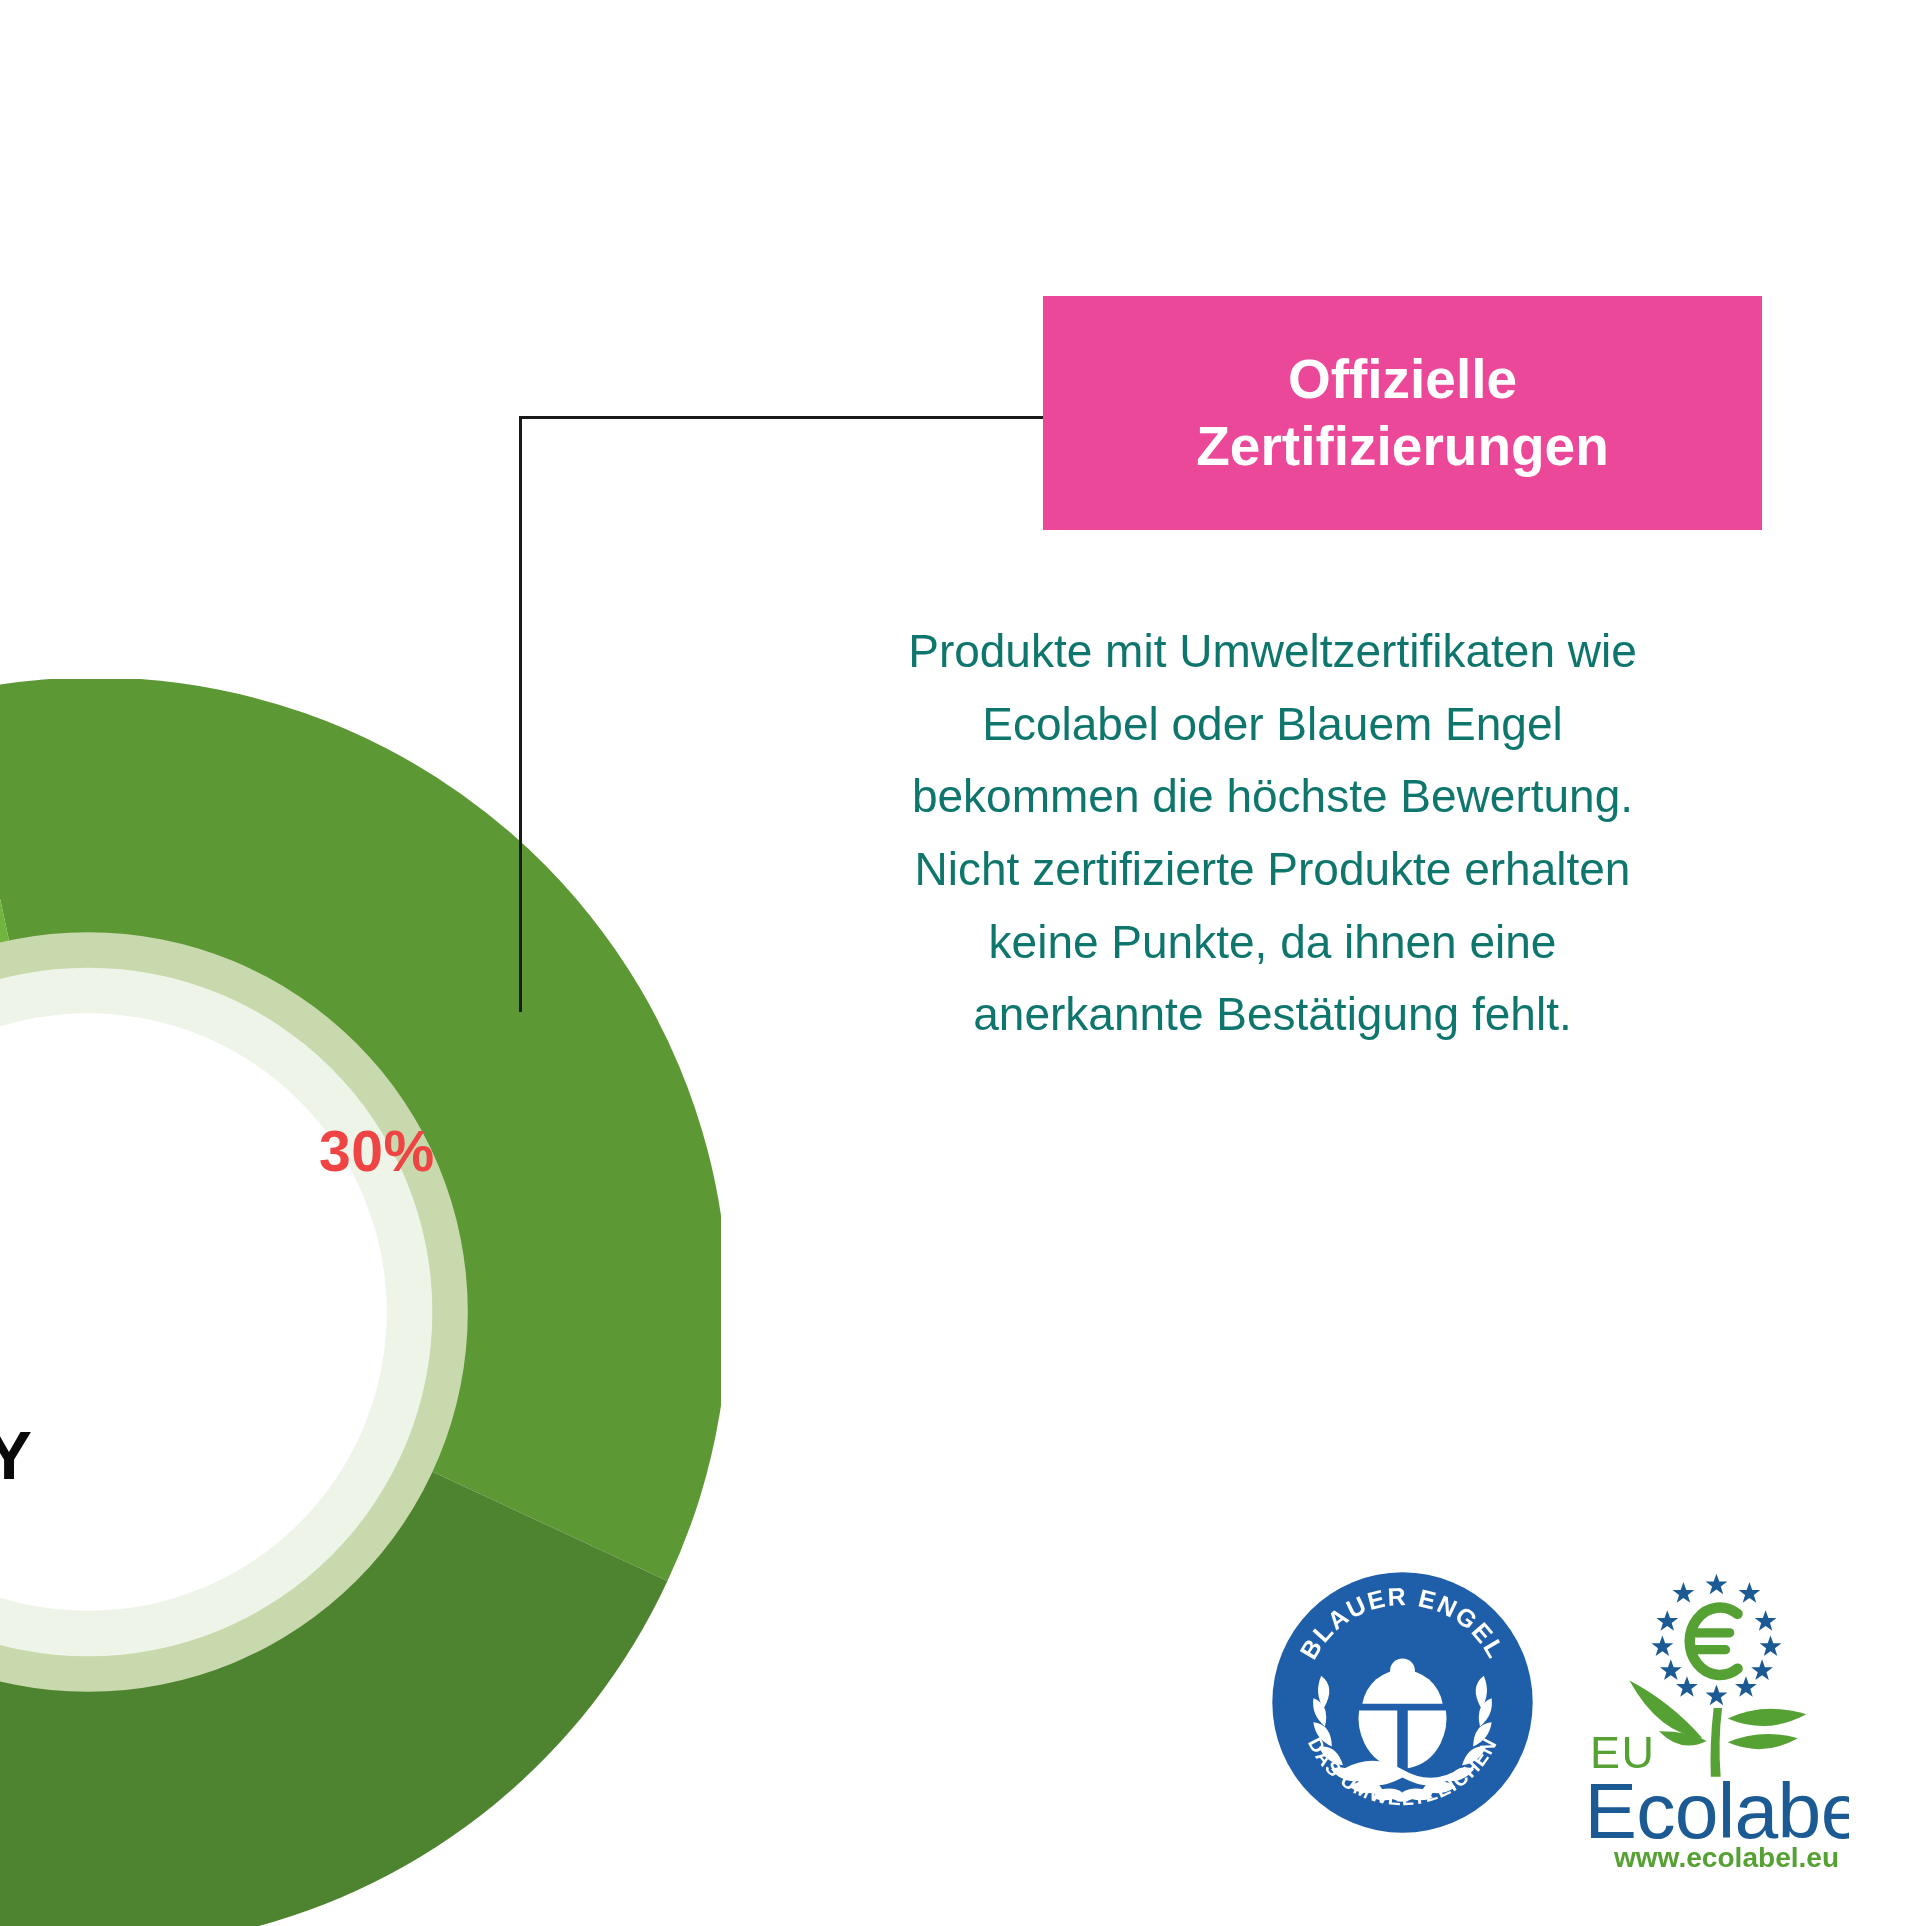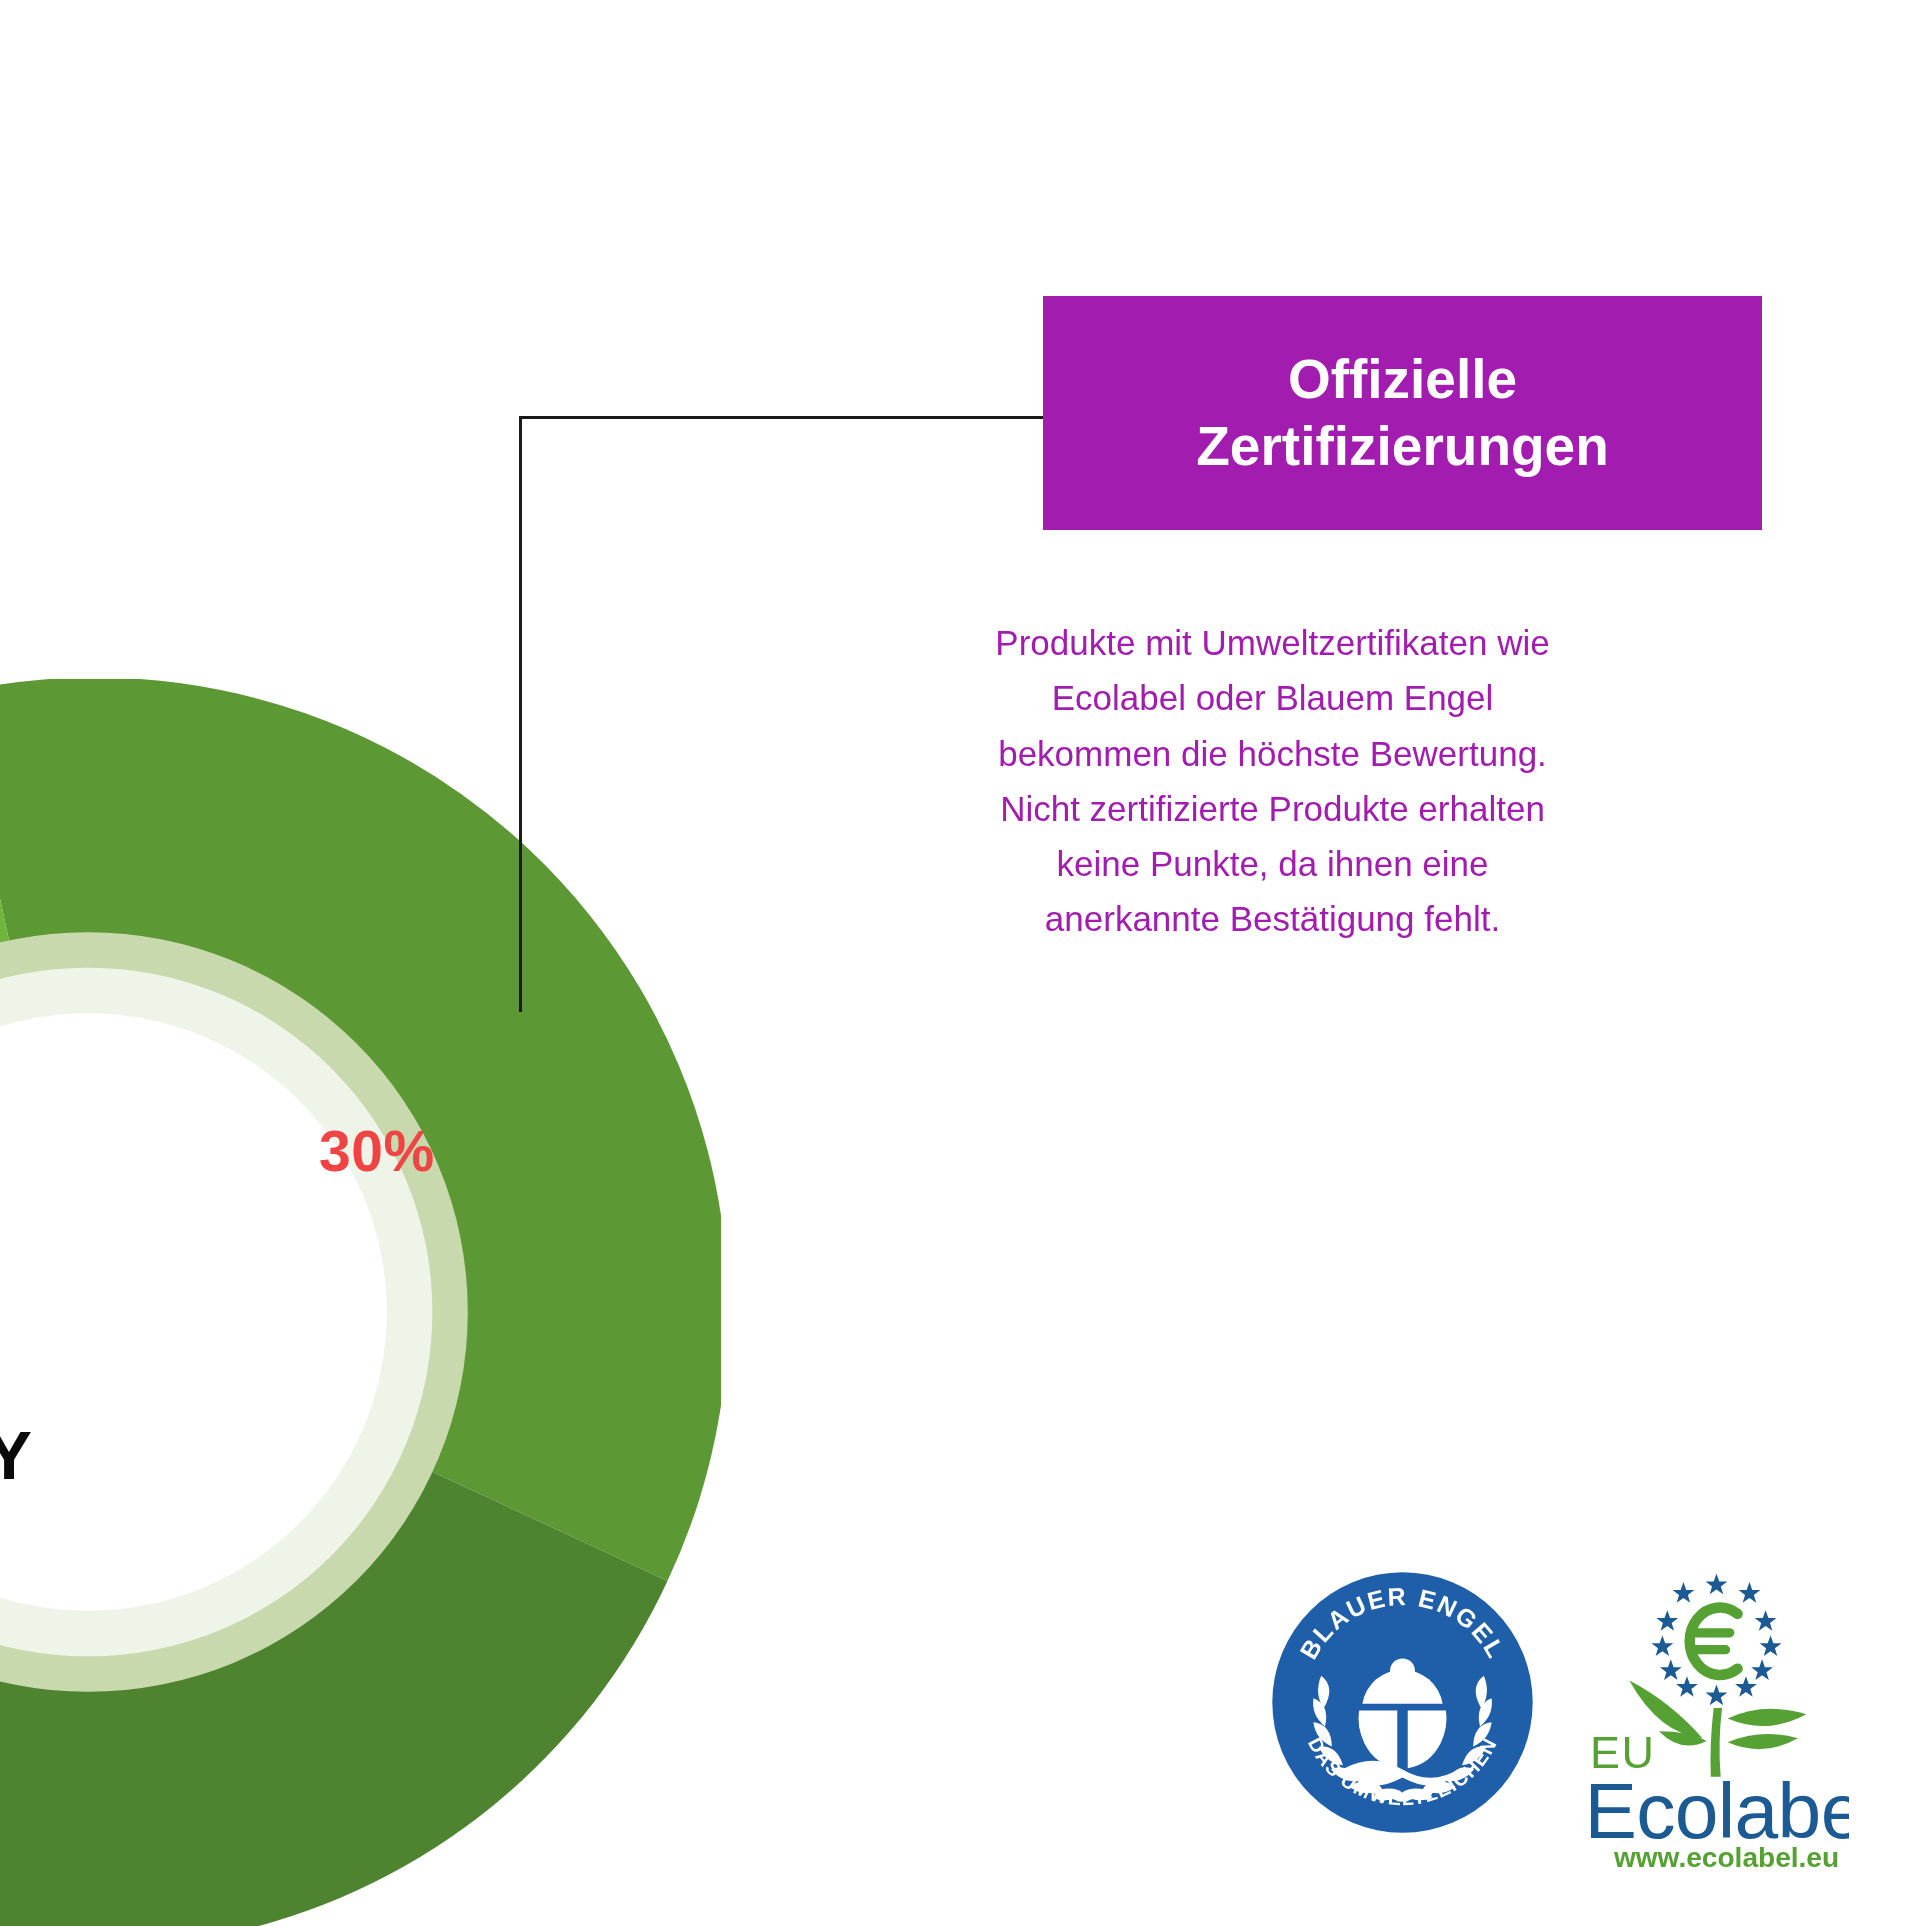--- a/index.html
+++ b/index.html
@@ -73,21 +73,21 @@
     background: #1a1a1a;
   }
 
   
   #title-card {
     position: absolute;
     left: 1043px;
     top: 296px;
     width: 719px;
     height: 234px;
-    background: #a21caf;
+    background: #ec4899;
     display: flex;
     align-items: center;
     justify-content: center;
     box-sizing: border-box;
     padding: 0 18.5px;
   }
   #title-text {
     color: #ffffff;
     font-weight: 700;
     font-size: 55px;
@@ -95,22 +95,22 @@
     text-align: center;
     white-space: pre-line;
   }
 
   
   #body-copy {
     position: absolute;
     left: 781px;
     top: 615px;
     width: 983px;
-    color: #a21caf;
-    font-size: 35px;
+    color: #0f766e;
+    font-size: 46px;
     line-height: 1.58;
     text-align: center;
     white-space: pre-line;
   }
 
   
   #logo-row {
     position: absolute;
     left: 1266px;
     top: 1557px;

